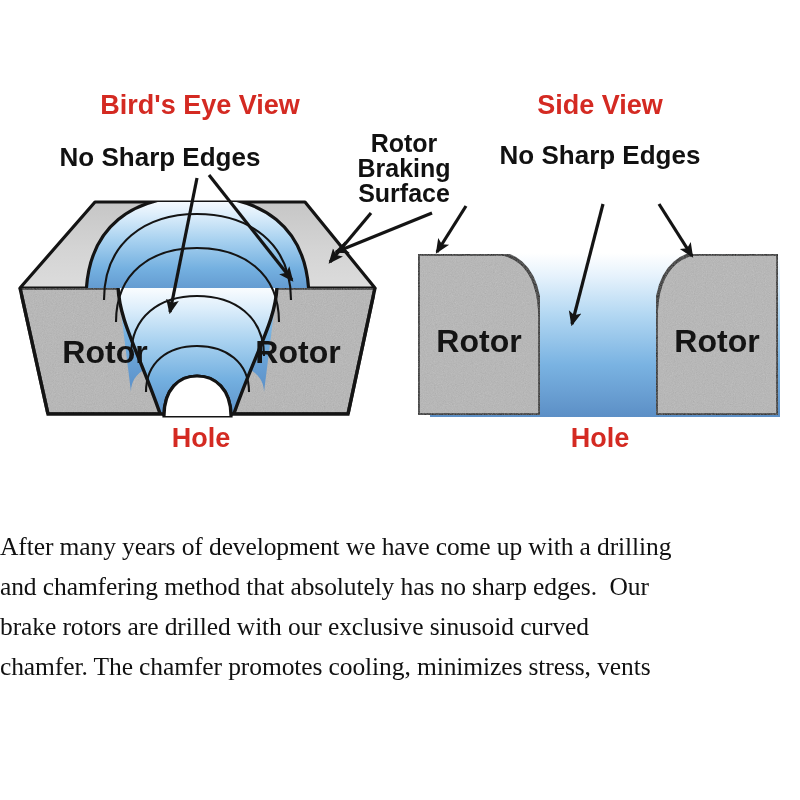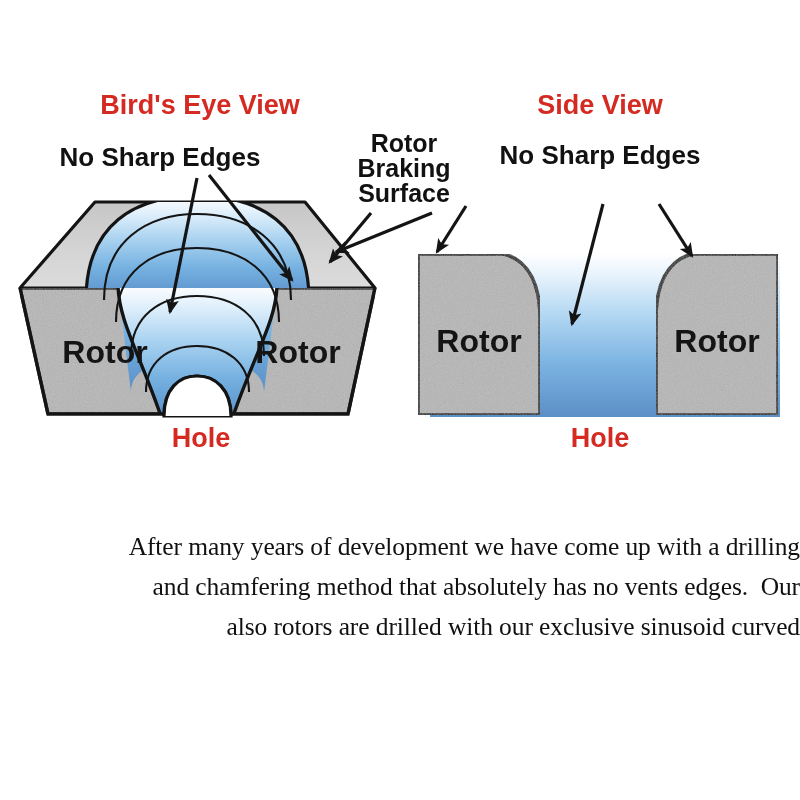--- a/index.html
+++ b/index.html
@@ -57,21 +57,21 @@
   }
 
   .stroke-dark { stroke: #141414; fill: none; }
 
   
   #paragraph {
     position: absolute;
     left: 0;
     top: 527px;
     width: 800px;
-    text-align: right;
+    text-align: left;
     font-family: "Liberation Serif", serif;
     font-size: 25.5px;
     line-height: 40px;
     color: #111111;
     letter-spacing: -0.1px;
   }
   #paragraph .pline {
     display: block;
     white-space: pre;
   }
@@ -231,15 +231,16 @@
     <g stroke="#141414" stroke-width="3.2" fill="none" marker-end="url(#arrowHead)">
       <line x1="466" y1="206" x2="437" y2="252"></line>
       <line x1="603" y1="204" x2="572" y2="324"></line>
       <line x1="659" y1="204" x2="692" y2="256"></line>
     </g>
   </g>
 </svg>
 
 <div id="paragraph">
   <span class="pline">After many years of development we have come up with a drilling</span>
-  <span class="pline">and chamfering method that absolutely has no vents edges.  Our</span>
-  <span class="pline">also rotors are drilled with our exclusive sinusoid curved</span>
+  <span class="pline">and chamfering method that absolutely has no sharp edges.  Our</span>
+  <span class="pline">brake rotors are drilled with our exclusive sinusoid curved</span>
+  <span class="pline">chamfer. The chamfer promotes cooling, minimizes stress, vents</span>
 </div>
 
 </body></html>

